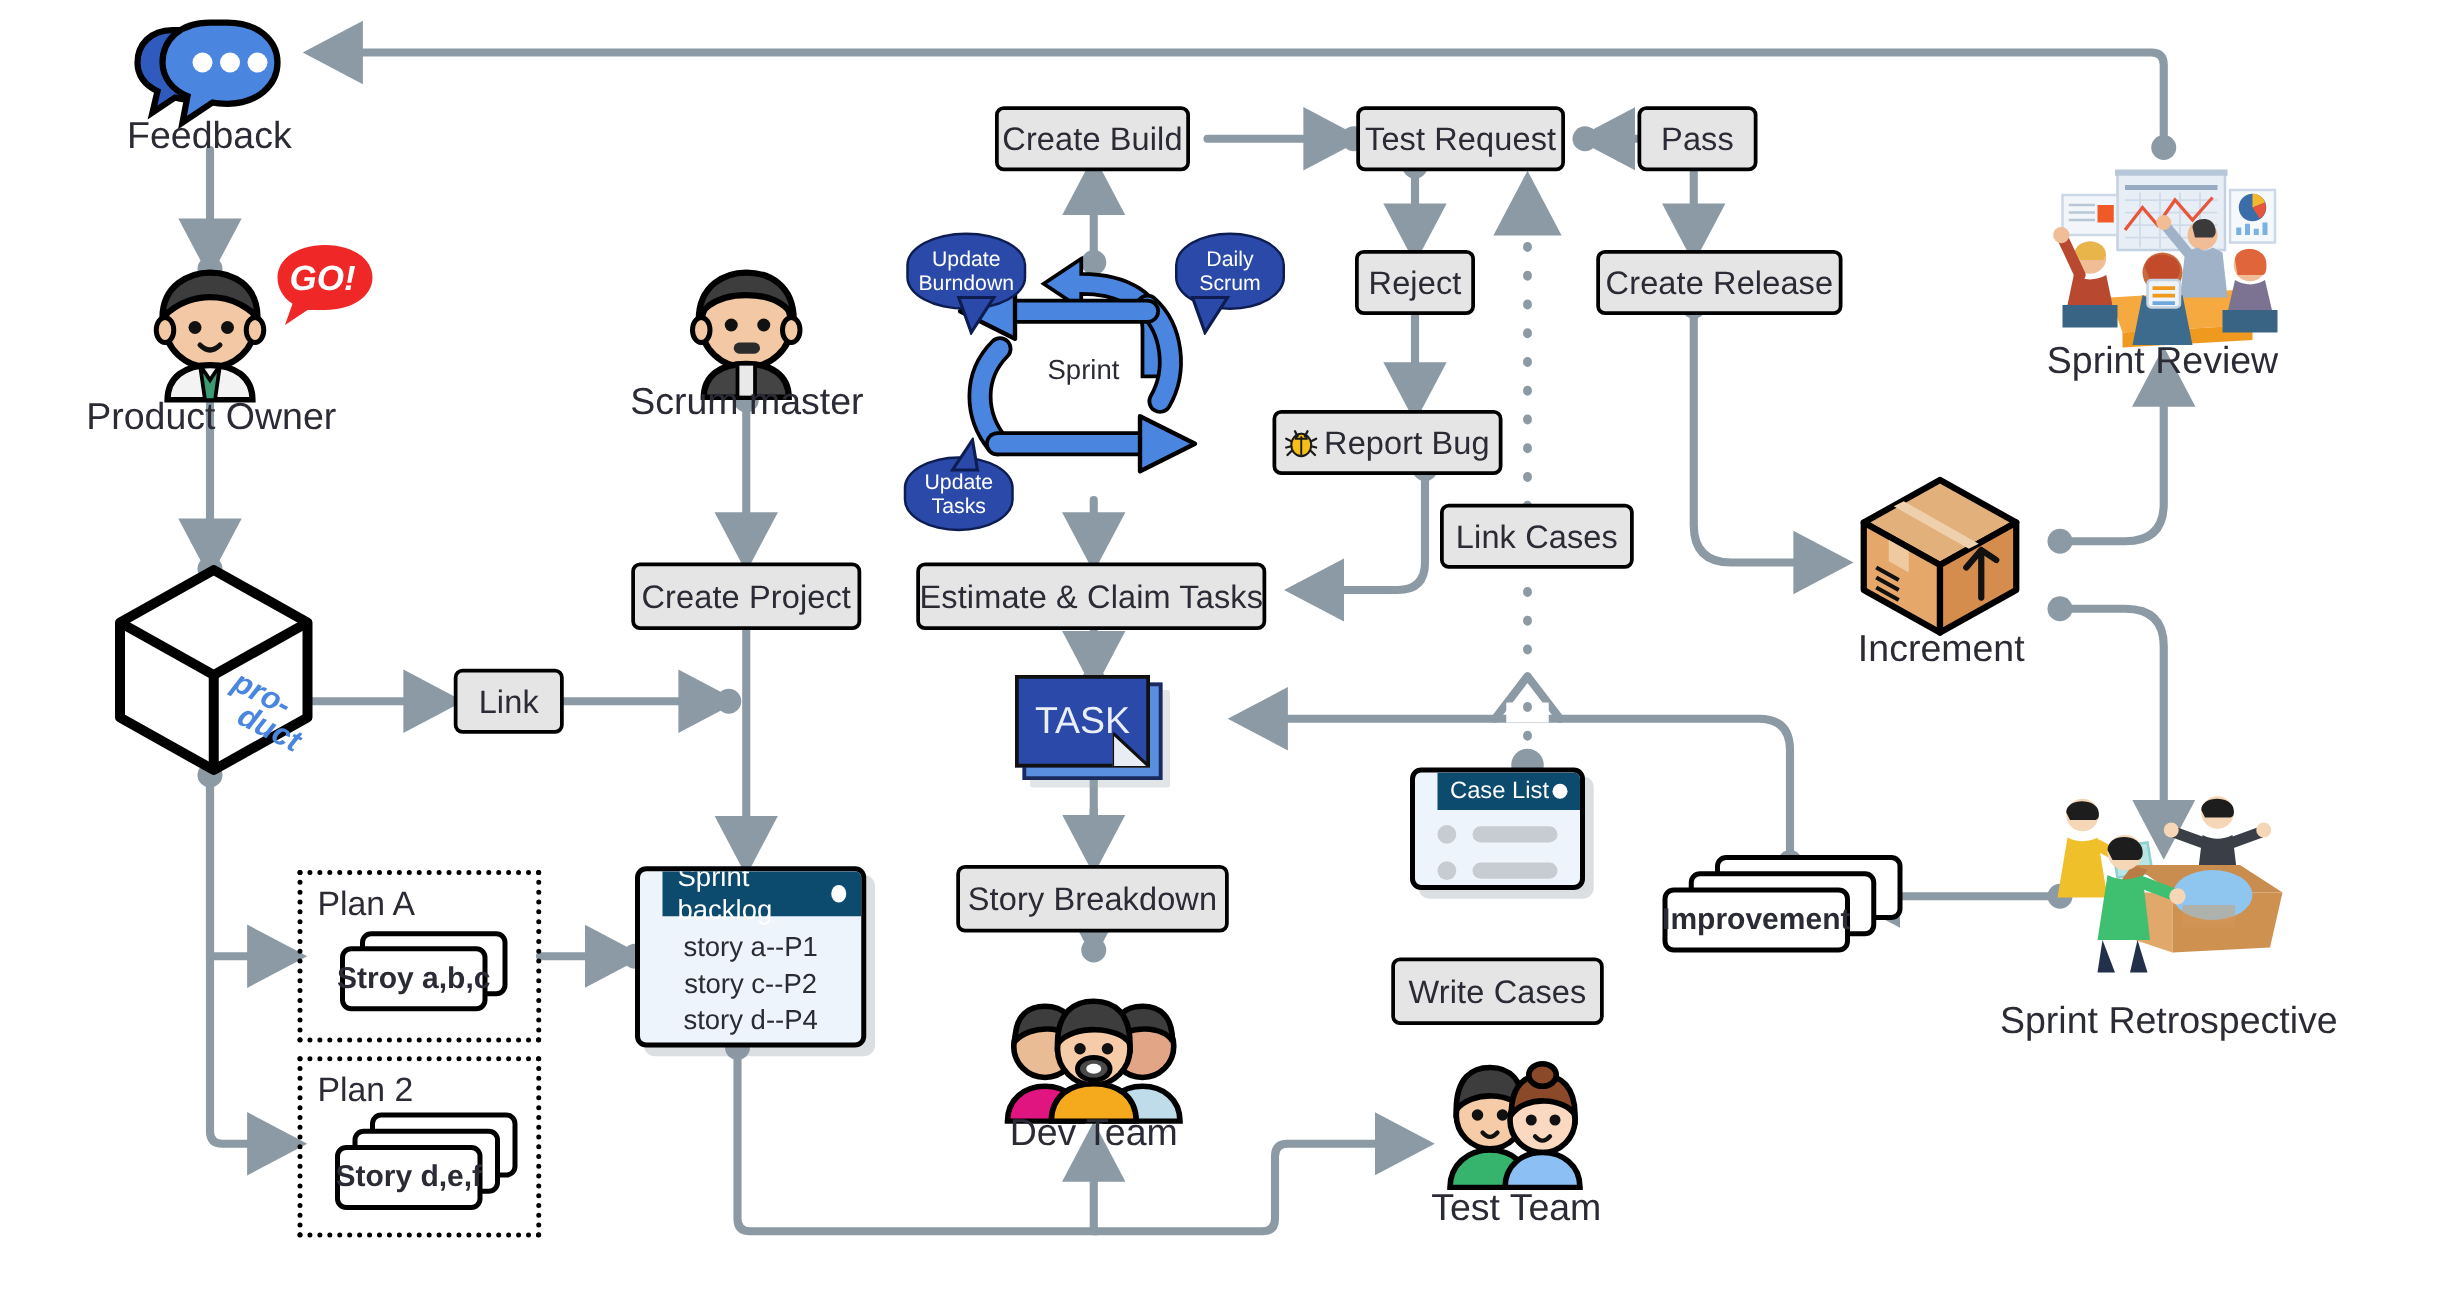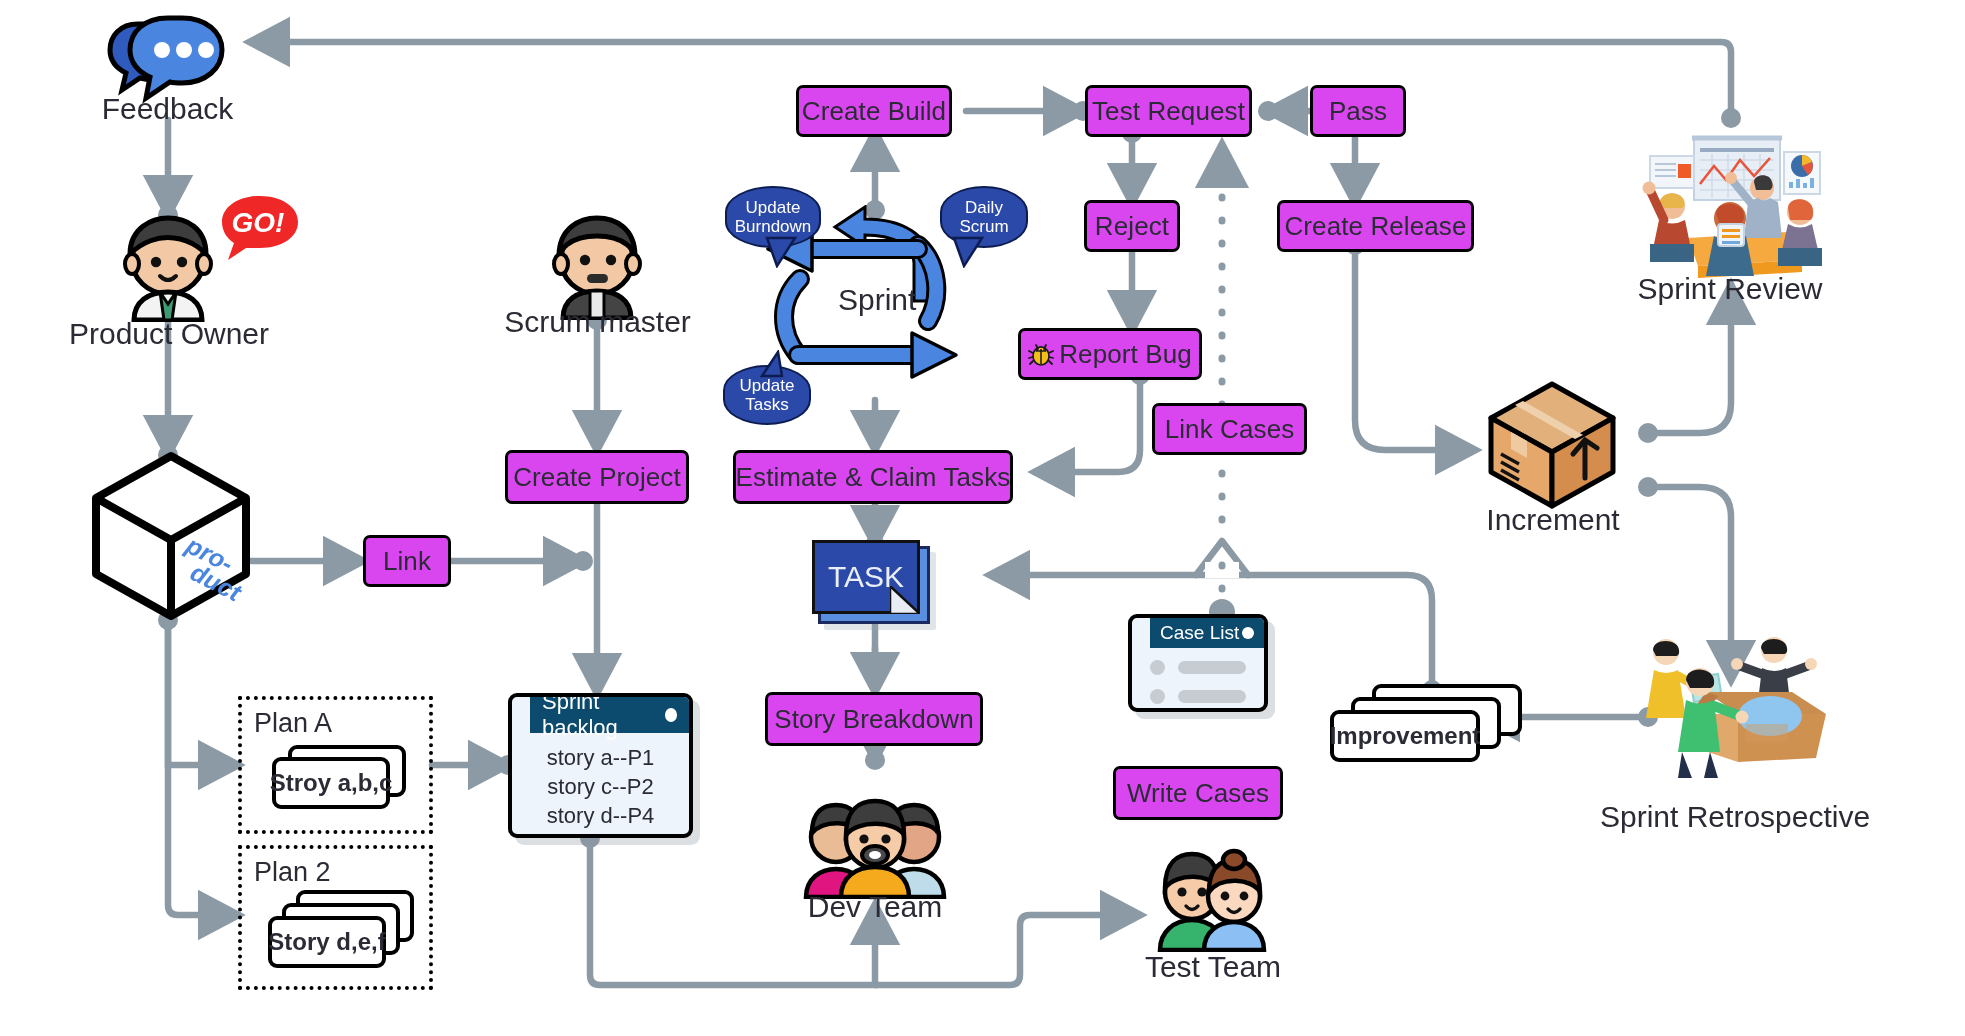--- a/index.html
+++ b/index.html
@@ -2,21 +2,21 @@
 <html><head>
 <meta charset="utf-8">
 <style>
   html,body{margin:0;padding:0;background:#ffffff;}
   body{width:1965px;height:1036px;overflow:hidden;font-family:"Liberation Sans",sans-serif;}
   #stage{position:relative;width:1965px;height:1036px;background:#fff;padding-left:44px;}
   #wires{position:absolute;left:0;top:0;width:1965px;height:1036px;}
 
   
   .pbox{
-    position:absolute;background:#d946ef;border:3.5px solid #000;border-radius:7px;
+    position:absolute;background:#e5e5e5;border:3.5px solid #000;border-radius:7px;
     display:flex;align-items:center;justify-content:center;
     font-size:26px;color:#2b2b35;white-space:nowrap;box-sizing:border-box;
     letter-spacing:.1px;
   }
   .pbox.withicon{gap:5px;}
 
   
   .caption{position:absolute;font-size:30px;color:#2b2b35;white-space:nowrap;text-align:center;}
 
   
@@ -42,21 +42,21 @@
   .clist .bar .t{font-size:19px;}
   .clist .bar .dot{width:12px;height:12px;}
   .clist .lrow{display:flex;align-items:center;gap:13px;padding:7px 18px;}
   .clist .lbullet{width:15px;height:15px;border-radius:50%;background:#c6ccd2;flex:0 0 auto;}
   .clist .lline{height:13px;border-radius:7px;background:#c6ccd2;flex:1 1 auto;}
 
   
   .bubble{position:absolute;background:#2b49a8;color:#fff;border:2.5px solid #0d1d52;
           border-radius:50%/42%;display:flex;flex-direction:column;align-items:center;
           justify-content:center;text-align:center;font-size:17px;line-height:1.12;box-sizing:border-box;}
-  .sprint-word{position:absolute;font-size:30px;color:#2b2b35;}
+  .sprint-word{position:absolute;font-size:22px;color:#2b2b35;}
 
   
   .tasknote{position:absolute;}
   .tasknote .pg{position:absolute;box-sizing:border-box;}
   .tasknote .txt{position:absolute;color:#e9eef7;font-size:30px;display:flex;align-items:center;justify-content:center;}
 
   .pictogram{position:absolute;}
   .go{position:absolute;}
 </style>
 </head>

